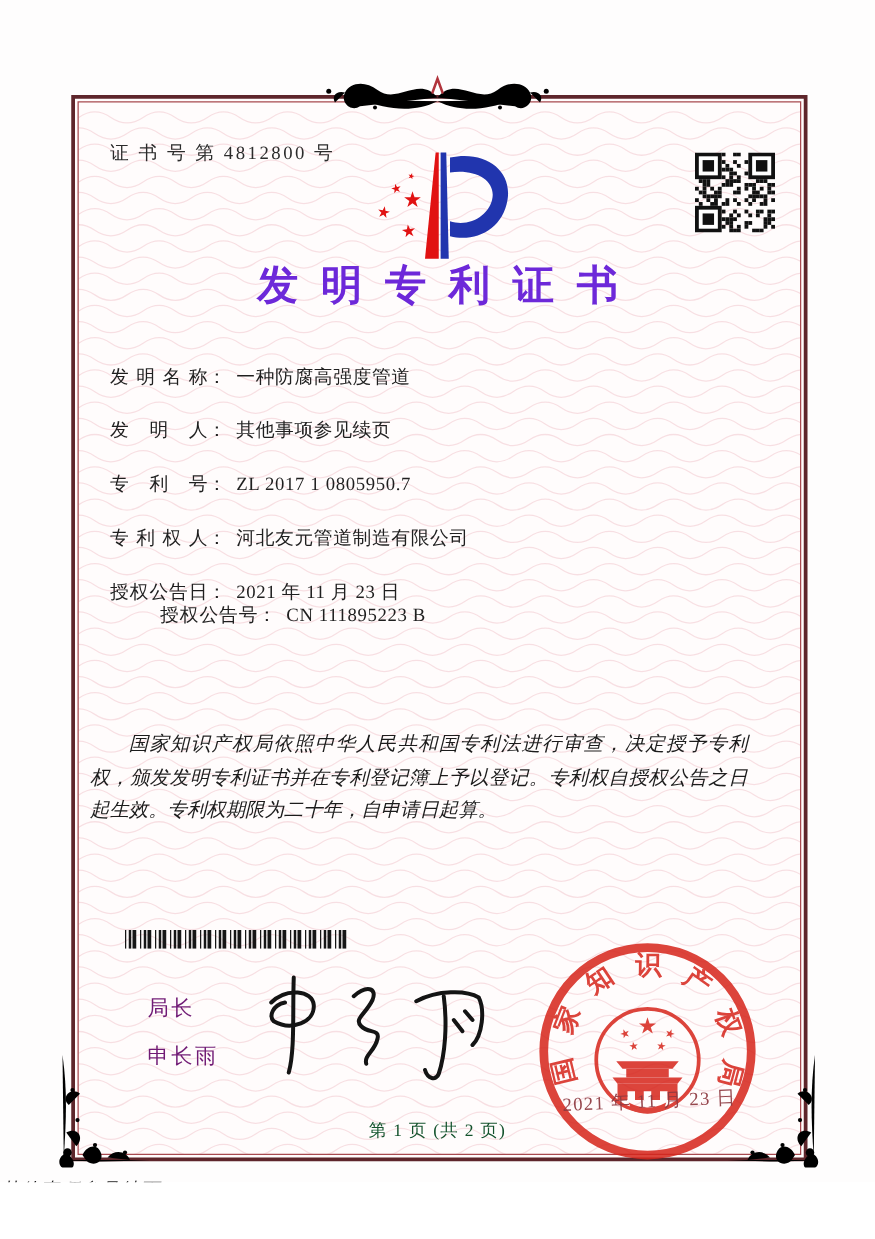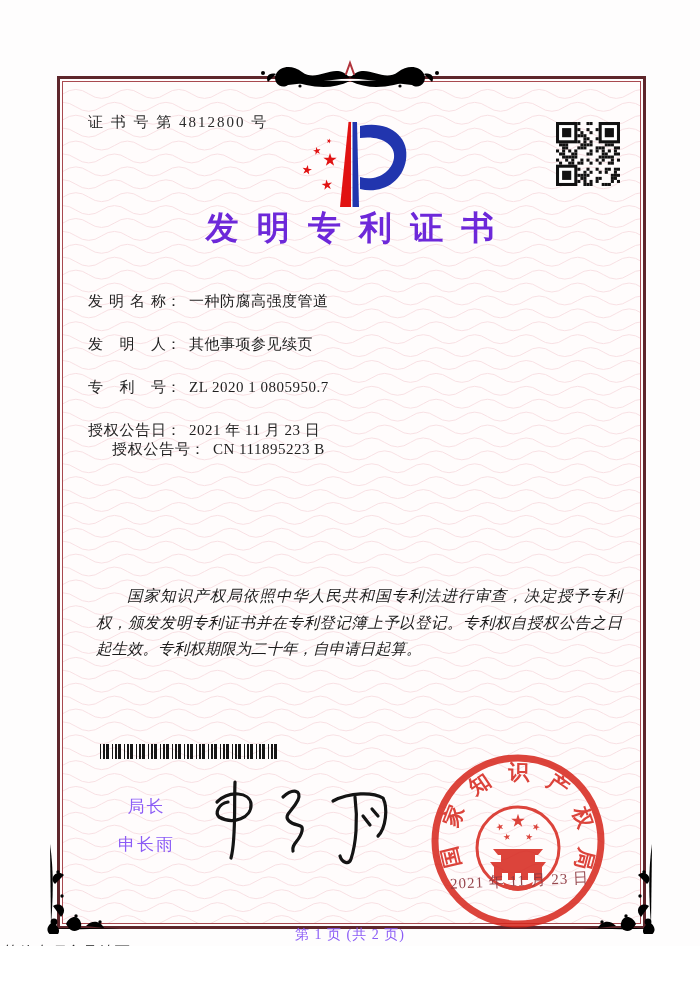--- a/index.html
+++ b/index.html
@@ -27,38 +27,38 @@
   .title{position:absolute;left:0;top:206px;width:100%;text-align:center;
          font-size:33px;font-weight:bold;letter-spacing:.55em;text-indent:.55em;color:#6d28d9;}
 
   
   .fields{position:absolute;left:88px;top:292px;width:530px;font-size:15px;}
   .frow{height:20px;margin-bottom:23px;white-space:nowrap;}
   .flabel{display:inline-block;width:78px;text-align:justify;text-align-last:justify;vertical-align:bottom;}
   .fcolon{display:inline-block;}
   .fvalue{margin-left:8px;letter-spacing:.5px;text-align:right;}
   .grant-row{display:flex;flex-direction:column;}
-  .grant-group2{margin-left:24px;}
-
-  
-  .paras{position:absolute;left:96px;top:583px;width:526px;font-size:15.5px;line-height:1.72;
+  .grant-group2{margin-left:40px;}
+
+  
+  .paras{position:absolute;left:72px;top:583px;width:526px;font-size:15.5px;line-height:1.72;
          font-style:italic;color:#1c1c1c;}
   .paras p{margin:0;text-indent:2em;text-align:justify;}
 
   
   .barcode{position:absolute;left:100px;top:744px;width:182px;height:15px;}
-  .director{position:absolute;left:118px;top:795px;font-size:17px;letter-spacing:2px;color:#8b5cf6;text-align:center;}
+  .director{position:absolute;left:118px;top:795px;font-size:17px;letter-spacing:2px;color:#701a75;}
   .director div{margin-bottom:15px;}
   .signature{position:absolute;left:205px;top:770px;width:200px;height:105px;}
   .signature path{stroke:#141414;stroke-width:3.2;fill:none;stroke-linecap:round;stroke-linejoin:round;}
   .seal{position:absolute;left:427px;top:750px;width:182px;height:182px;opacity:.93;}
   .seal-date{position:absolute;left:450px;top:871px;width:170px;font-size:15px;color:#8e3940;
              letter-spacing:1px;transform:rotate(-2.5deg);opacity:.92;white-space:nowrap;}
-  .page-number{position:absolute;left:0;top:926px;width:100%;text-align:center;font-size:14px;
-               letter-spacing:1px;color:#8b5cf6;}
+  .page-number{position:absolute;left:0;top:896px;width:100%;text-align:center;font-size:14px;
+               letter-spacing:1px;color:#14532d;}
   .continuation{position:absolute;left:0;top:943px;width:100%;text-align:left;font-size:15px;
                 font-style:italic;color:#1c1c1c;letter-spacing:1px;}
 </style>
 </head>
 <body>
 
 <div class="page">
 
   <svg width="0" height="0" style="position:absolute">
     <defs>
@@ -322,21 +322,24 @@
   <div class="title">发明专利证书</div>
 
   <div class="fields">
     <div class="frow">
       <span class="flabel">发 明 名 称</span><span class="fcolon">：</span><span class="fvalue">一种防腐高强度管道</span>
     </div>
     <div class="frow">
       <span class="flabel">发 明 人</span><span class="fcolon">：</span><span class="fvalue">其他事项参见续页</span>
     </div>
     <div class="frow">
-      <span class="flabel">专 利 号</span><span class="fcolon">：</span><span class="fvalue">ZL 2020 1 0805950.7</span>
+      <span class="flabel">专 利 号</span><span class="fcolon">：</span><span class="fvalue">ZL 2017 1 0805950.7</span>
+    </div>
+    <div class="frow">
+      <span class="flabel">专 利 权 人</span><span class="fcolon">：</span><span class="fvalue">河北友元管道制造有限公司</span>
     </div>
     <div class="frow grant-row">
       <span>
         <span class="flabel">授权公告日</span><span class="fcolon">：</span><span class="fvalue">2021 年 11 月 23 日</span>
       </span>
       <span class="grant-group2">
         <span class="flabel">授权公告号</span><span class="fcolon">：</span><span class="fvalue">CN 111895223 B</span>
       </span>
     </div>
   </div>

